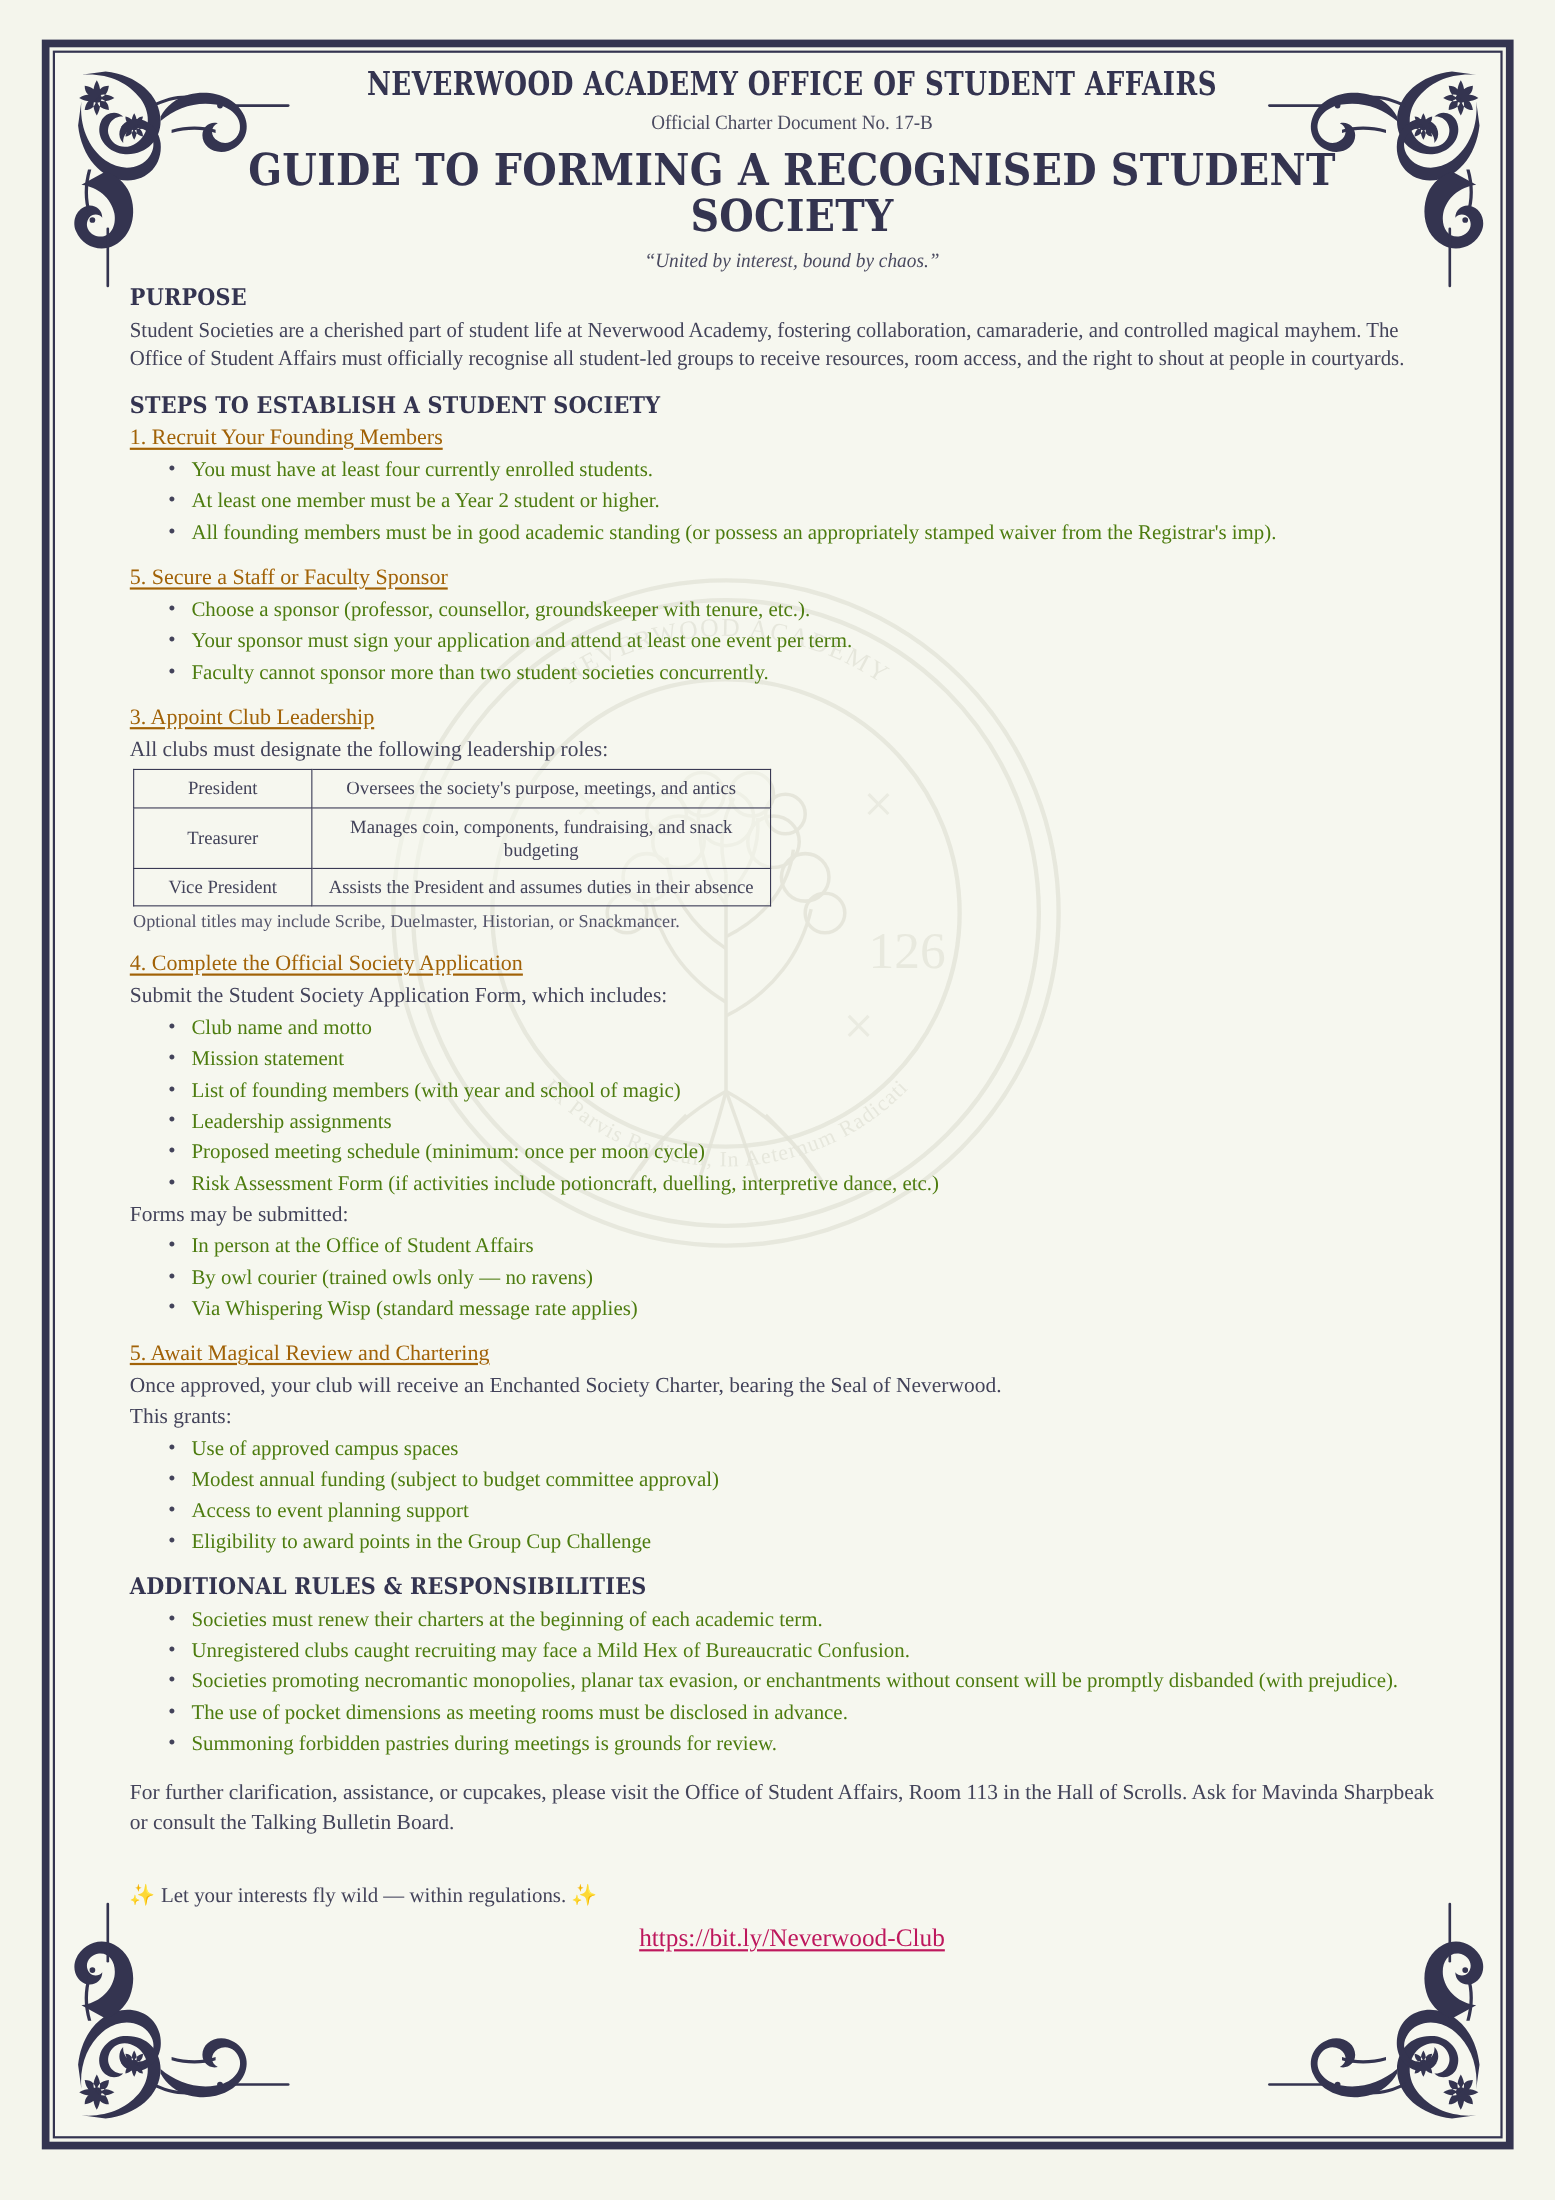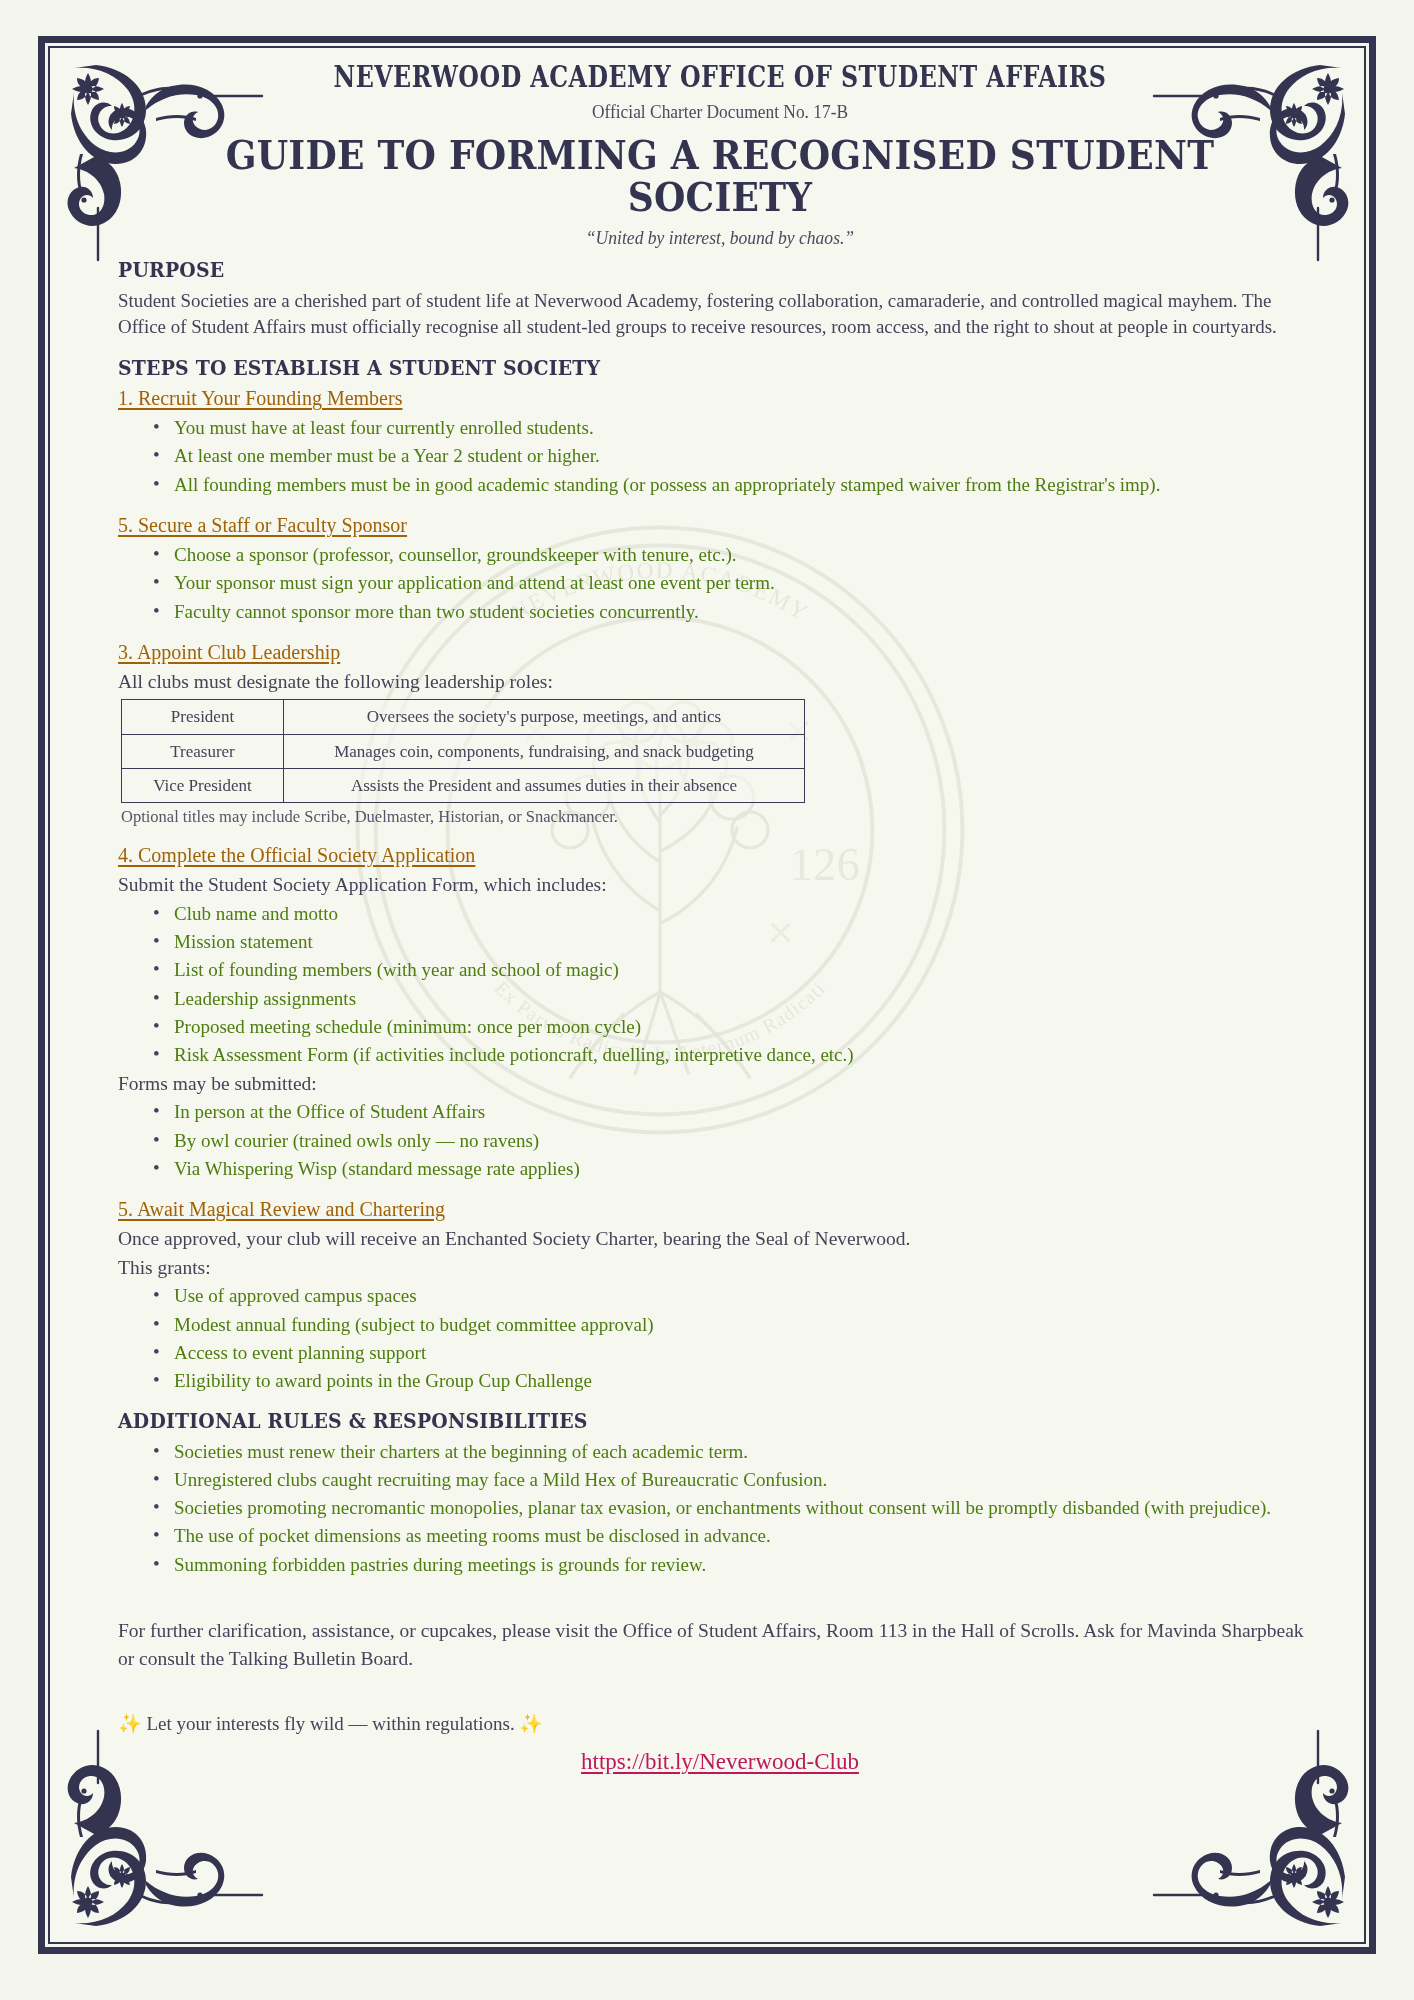--- a/index.html
+++ b/index.html
@@ -163,21 +163,21 @@
     position: absolute;
     left: 4px; top: -1px;
     font-size: 19px;
     color: #43435a;
   }
 
   
   table.roles {
     border-collapse: collapse;
     margin: 4px 0 0 3px;
-    width: 684px;
+    width: 580px;
     background: rgba(246,247,239,0.55);
   }
   table.roles td {
     border: 1.6px solid #3a3a55;
     font-size: 17px;
     color: #43435a;
     padding: 6px 8px;
     text-align: center;
     line-height: 1.25;
   }
@@ -186,21 +186,21 @@
   .table-note {
     font-size: 16.5px;
     color: #54546a;
     margin: 4px 0 0 3px;
   }
 
   .closing {
     font-size: 19.5px;
     line-height: 1.42;
     color: #43435a;
-    margin-top: 40px;
+    margin-top: 18px;
   }
 
   .tagline {
     text-align: left;
     font-size: 19px;
     color: #43435a;
     margin-top: 40px;
   }
   .spark { color: #f0b93e; }
 

